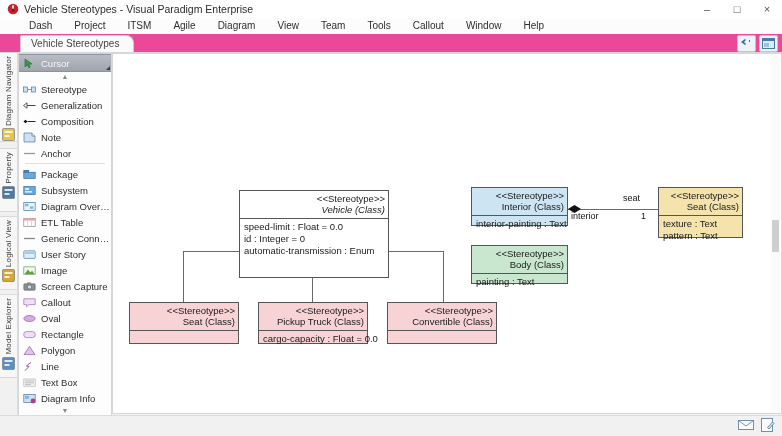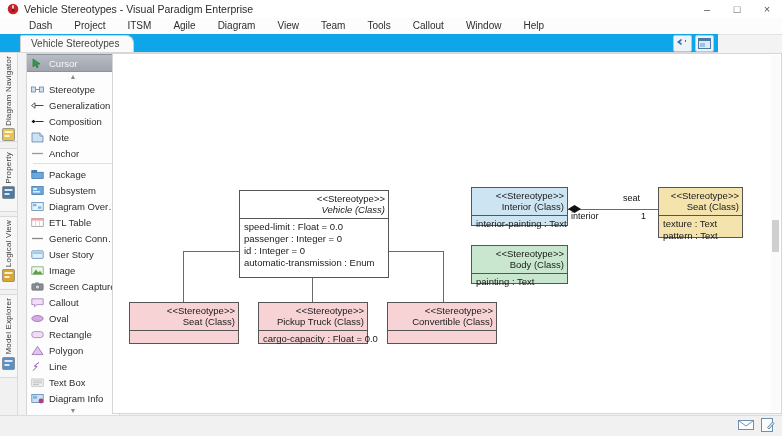--- a/index.html
+++ b/index.html
@@ -12,37 +12,37 @@
   .title-text{position:absolute;left:24px;top:3px;font-size:10.5px;color:#2b2b2b;white-space:nowrap;}
   .wbtns{position:absolute;right:0;top:0;height:18px;display:flex;}
   .wbtn{width:30px;height:18px;display:flex;align-items:center;justify-content:center;color:#555;font-size:11px;}
 
   
   .menubar{position:absolute;left:0;top:18px;width:782px;height:16px;background:#fcfcfc;border-bottom:1px solid #e2e2e2;}
   .menus{position:absolute;left:18px;top:0;height:16px;display:flex;align-items:center;}
   .menu-item{padding:0 11px;height:16px;line-height:16px;font-size:10px;color:#2d2d2d;white-space:nowrap;}
 
   
-  .tabstrip{position:absolute;left:0;top:34px;width:718px;height:18px;background:#0ea5e9;border-bottom:1px solid #d8d8d8;}
+  .tabstrip{position:absolute;left:0;top:34px;width:782px;height:18px;background:#ec4899;border-bottom:1px solid #d8d8d8;}
   .doctab{position:absolute;left:20px;top:1px;height:16px;padding:0 14px 0 10px;line-height:16px;background:#fafafa;
           border:1px solid #cfcfcf;border-bottom:none;border-radius:2px 8px 0 0;font-size:10px;color:#444;white-space:nowrap;}
   .tb-right{position:absolute;right:4px;top:1px;height:16px;display:flex;gap:3px;align-items:center;}
   .tb-btn{width:17px;height:15px;border:1px solid #b9c6d4;background:#eef3f8;border-radius:2px;position:relative;}
   .tb-btn .g{position:absolute;inset:2px;}
 
   
   .vtabs{position:absolute;left:0;top:52px;width:17px;height:372px;background:#f1f1f1;border-right:1px solid #dcdcdc;}
   .vtab{position:absolute;left:0;width:17px;background:#f7f7f7;border:1px solid #dadada;border-left:none;
         display:flex;flex-direction:column;align-items:center;justify-content:flex-start;}
   .vtab .vlab{writing-mode:vertical-rl;transform:rotate(180deg);font-size:8px;color:#3a3a3a;
        letter-spacing:.2px;white-space:nowrap;margin-top:3px;}
   .vtab .vico{width:13px;height:13px;margin:2px 0;flex:none;}
 
   
-  .palette{position:absolute;left:26px;top:53px;width:92px;height:371px;background:#fdfdfd;border:1px solid #d6d6d6;overflow:hidden;}
+  .palette{position:absolute;left:18px;top:53px;width:92px;height:371px;background:#fdfdfd;border:1px solid #d6d6d6;overflow:hidden;}
   .pal-row{position:relative;height:16px;display:flex;align-items:center;padding-left:4px;font-size:9.5px;color:#2c2c2c;white-space:nowrap;}
   .pal-row.sel{background:linear-gradient(#b8bcc4,#9fa4ad);color:#f7f7f7;border-top:1px solid #8d939c;border-bottom:1px solid #8d939c;}
   .pal-row .pi{width:13px;height:11px;margin-right:5px;flex:none;position:relative;}
   .pal-lab{overflow:hidden;text-overflow:ellipsis;}
   .pal-sep{height:1px;margin:2px 6px;background:#e0e0e0;}
   .pal-arrow{height:9px;display:flex;align-items:center;justify-content:center;color:#8a8a8a;font-size:7px;}
   .corner-tri{position:absolute;right:1px;bottom:1px;width:0;height:0;border-left:4px solid transparent;border-bottom:4px solid #3c3c3c;}
 
   
   .canvas{position:absolute;left:112px;top:53px;width:668px;height:359px;background:#ffffff;border:1px solid #d6d6d6;overflow:hidden;}
@@ -345,21 +345,20 @@
     <div class="ln v" style="left:330px;top:197px;height:76px;"></div>
 
     <div class="uml" style="left:126px;top:136px;width:150px;height:88px;">
       <div class="hdr">
         <div class="st">&lt;&lt;Stereotype&gt;&gt;</div>
         <div class="nm italic">Vehicle (Class)</div>
       </div>
       <div class="div"></div>
       <div class="attrs">
         <div class="attr">speed-limit : Float = 0.0</div>
-        <div class="attr">passenger : Integer = 0</div>
         <div class="attr">id : Integer = 0</div>
         <div class="attr">automatic-transmission : Enum</div>
       </div>
     </div>
 
     <div class="uml" style="left:358px;top:133px;width:97px;height:39px;background:#cde4f2;">
       <div class="hdr">
         <div class="st">&lt;&lt;Stereotype&gt;&gt;</div>
         <div class="nm">Interior (Class)</div>
       </div>

